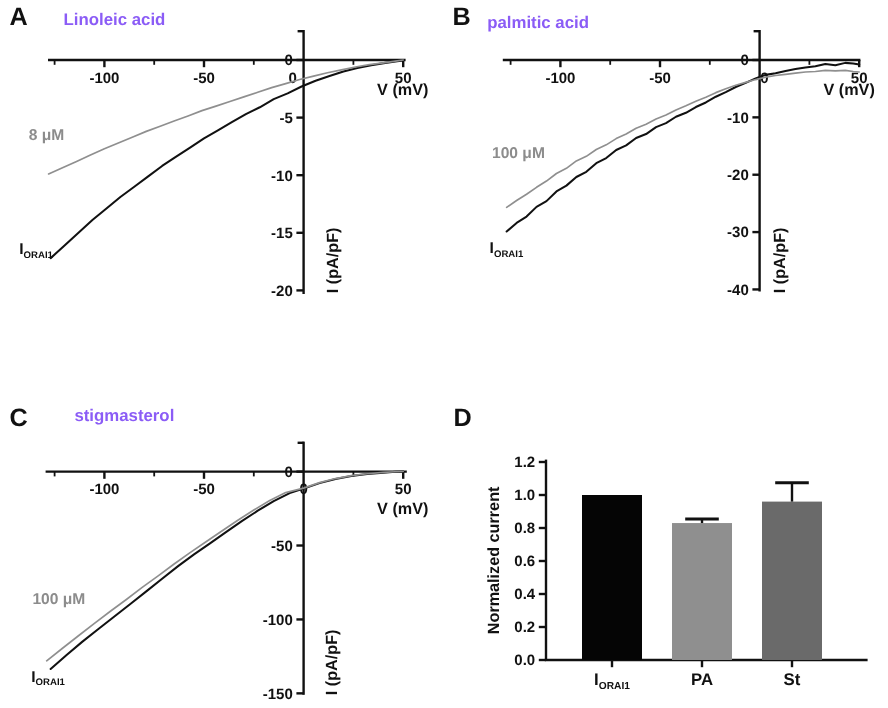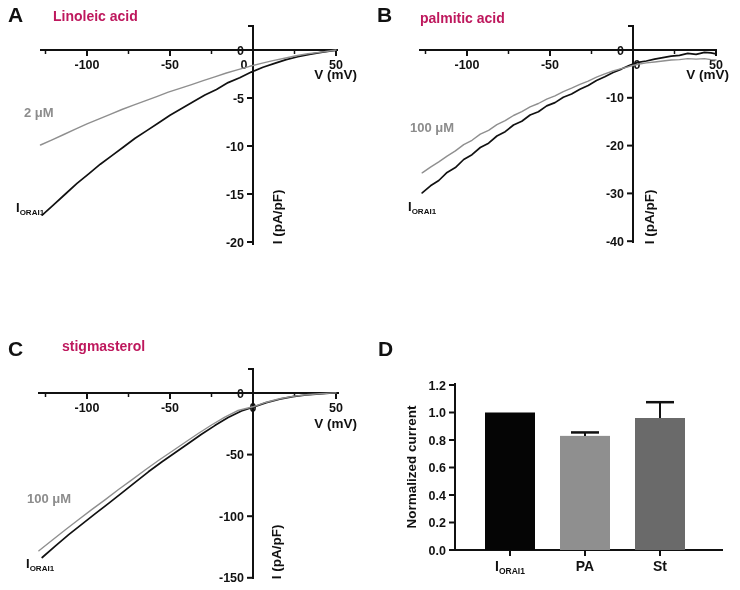--- a/index.html
+++ b/index.html
@@ -1,21 +1,21 @@
 <!DOCTYPE html>
 <html><head>
 <meta charset="utf-8">
 <style>
   html,body{margin:0;padding:0;background:#ffffff;}
   #fig{position:relative;width:740px;height:590px;background:#ffffff;overflow:hidden;
        font-family:"Liberation Sans",sans-serif;}
   .panel{position:absolute;width:370px;height:295px;}
   .plot{position:absolute;left:0;top:0;}
   .plabel{position:absolute;font-size:21px;font-weight:bold;color:#111;line-height:1;}
-  .ptitle{position:absolute;font-size:14px;font-weight:bold;color:#be185d;line-height:1;}
+  .ptitle{position:absolute;font-size:14px;font-weight:bold;color:#8b5cf6;line-height:1;}
   .conc{position:absolute;font-size:13px;font-weight:bold;color:#8c8c8c;line-height:1;white-space:nowrap;}
   .ivlab{position:absolute;font-size:13px;font-weight:bold;color:#111;line-height:1;white-space:nowrap;}
   .ivlab sub{font-size:8px;font-weight:bold;vertical-align:-3px;letter-spacing:0;}
 </style>
 </head>
 <body>
 
 <div id="fig">
 
   <div class="panel" style="left:0px;top:0px;">
@@ -44,21 +44,21 @@
         <text x="244" y="198.5" font-family="&quot;Liberation Sans&quot;, sans-serif" font-weight="bold" font-size="12.5" fill="#111111" text-anchor="end">-15</text>
         <line x1="247" y1="242" x2="253" y2="242" stroke="#111111" stroke-width="2"></line>
         <text x="244" y="246.5" font-family="&quot;Liberation Sans&quot;, sans-serif" font-weight="bold" font-size="12.5" fill="#111111" text-anchor="end">-20</text>
         <text x="357" y="79" font-family="&quot;Liberation Sans&quot;, sans-serif" font-weight="bold" font-size="13.5" fill="#111111" text-anchor="end">V (mV)</text>
         <text x="0" y="0" font-family="&quot;Liberation Sans&quot;, sans-serif" font-weight="bold" font-size="13.5" fill="#111111" text-anchor="middle" transform="translate(282,217) rotate(-90)">I (pA/pF)</text>
         <polyline points="42.2,215.1 53.8,204.6 65.4,194.0 77.0,183.4 88.7,173.8 100.3,164.2 111.9,155.6 123.5,147.0 135.1,138.3 146.8,130.6 158.4,123.0 170.0,115.3 181.6,108.6 193.2,101.8 204.9,95.1 216.5,89.4 228.1,82.6 239.7,77.8 251.3,72.1 263.0,67.3 274.6,63.4 286.2,59.6 297.8,56.7 309.4,54.3 321.1,52.4 331.0,51.0 336.0,50.5" fill="none" stroke="#111111" stroke-width="1.7" stroke-linejoin="round" stroke-linecap="round"></polyline>
         <polyline points="40.5,145.0 52.1,139.8 63.8,134.5 75.4,129.2 87.0,123.9 98.6,119.1 110.2,114.3 121.9,109.5 133.5,105.2 145.1,100.9 156.7,96.6 168.3,92.2 180.0,88.4 191.6,84.6 203.2,80.7 214.8,76.9 226.4,73.0 238.1,69.7 249.7,66.3 261.3,63.4 272.9,60.6 284.5,58.2 296.2,55.8 307.8,53.8 319.4,52.4 329.4,51.0 336.0,50.0" fill="none" stroke="#8f8f8f" stroke-width="1.4" stroke-linejoin="round" stroke-linecap="round"></polyline>
       </svg>
     <span class="plabel" style="left:8px;top:4px;">A</span>
     <span class="ptitle" style="left:53px;top:9px;">Linoleic acid</span>
-    <span class="conc" style="left:24px;top:106px;">2 μM</span>
+    <span class="conc" style="left:24px;top:106px;">8 μM</span>
     <span class="ivlab" style="left:16px;top:201px;"><span>I</span><sub>ORAI1</sub></span>
   </div>
 
   <div class="panel" style="left:370px;top:0px;">
     <svg class="plot" id="plot-1" width="370" height="295">
         <line x1="49" y1="50" x2="347" y2="50" stroke="#111111" stroke-width="2"></line>
         <line x1="263" y1="25" x2="263" y2="243" stroke="#111111" stroke-width="2"></line>
         <line x1="258" y1="26" x2="263" y2="26" stroke="#111111" stroke-width="2"></line>
         <line x1="97" y1="50" x2="97" y2="56" stroke="#111111" stroke-width="2"></line>
         <text x="97" y="69" font-family="&quot;Liberation Sans&quot;, sans-serif" font-weight="bold" font-size="12.5" fill="#111111" text-anchor="middle">-100</text>
@@ -80,21 +80,21 @@
         <line x1="257" y1="193.4" x2="263" y2="193.4" stroke="#111111" stroke-width="2"></line>
         <text x="254" y="197.9" font-family="&quot;Liberation Sans&quot;, sans-serif" font-weight="bold" font-size="12.5" fill="#111111" text-anchor="end">-30</text>
         <line x1="257" y1="241.20000000000002" x2="263" y2="241.20000000000002" stroke="#111111" stroke-width="2"></line>
         <text x="254" y="245.70000000000002" font-family="&quot;Liberation Sans&quot;, sans-serif" font-weight="bold" font-size="12.5" fill="#111111" text-anchor="end">-40</text>
         <text x="359" y="79" font-family="&quot;Liberation Sans&quot;, sans-serif" font-weight="bold" font-size="13.5" fill="#111111" text-anchor="end">V (mV)</text>
         <text x="0" y="0" font-family="&quot;Liberation Sans&quot;, sans-serif" font-weight="bold" font-size="13.5" fill="#111111" text-anchor="middle" transform="translate(284,217) rotate(-90)">I (pA/pF)</text>
         <polyline points="52.2,192.9 60.5,185.8 68.8,180.5 77.1,172.4 85.4,167.6 93.7,159.5 102.0,154.7 110.3,147.5 118.6,143.2 126.9,136.0 135.2,131.7 143.5,125.0 151.8,121.2 160.1,115.0 168.4,111.7 176.7,105.9 185.0,102.6 193.3,97.3 201.6,94.0 209.9,89.2 218.2,85.4 226.5,80.6 234.8,76.8 243.1,72.5 251.4,69.1 259.7,65.3 268.0,62.4 276.3,61.0 284.6,59.1 292.9,57.6 301.2,56.2 309.5,55.3 317.8,53.3 326.1,54.3 334.4,52.4 341.0,52.9 346.0,53.8" fill="none" stroke="#111111" stroke-width="1.7" stroke-linejoin="round" stroke-linecap="round"></polyline>
         <polyline points="52.2,172.8 60.5,167.1 68.8,161.9 77.1,156.1 85.4,150.9 93.7,144.6 102.0,140.3 110.3,134.1 118.6,130.3 126.9,124.6 135.2,120.7 143.5,115.5 151.8,111.7 160.1,106.9 168.4,103.5 176.7,99.2 185.0,95.9 193.3,91.6 201.6,88.2 209.9,84.4 218.2,81.1 226.5,77.2 234.8,73.9 243.1,71.0 251.4,68.6 259.7,66.3 268.0,64.3 276.3,62.9 284.6,62.0 292.9,61.0 301.2,60.0 309.5,59.6 317.8,58.6 326.1,59.1 334.4,58.6 341.0,59.6 346.0,60.0" fill="none" stroke="#8f8f8f" stroke-width="1.4" stroke-linejoin="round" stroke-linecap="round"></polyline>
       </svg>
     <span class="plabel" style="left:7px;top:4px;">B</span>
-    <span class="ptitle" style="left:50px;top:11px;">palmitic acid</span>
+    <span class="ptitle" style="left:36px;top:11px;">palmitic acid</span>
     <span class="conc" style="left:40px;top:121px;">100 μM</span>
     <span class="ivlab" style="left:38px;top:200px;"><span>I</span><sub>ORAI1</sub></span>
   </div>
 
   <div class="panel" style="left:0px;top:295px;">
     <svg class="plot" id="plot-2" width="370" height="295">
         <line x1="38" y1="98" x2="339" y2="98" stroke="#111111" stroke-width="2"></line>
         <line x1="253" y1="73" x2="253" y2="284" stroke="#111111" stroke-width="2"></line>
         <line x1="248" y1="74" x2="253" y2="74" stroke="#111111" stroke-width="2"></line>
         <line x1="87" y1="98" x2="87" y2="104" stroke="#111111" stroke-width="2"></line>

